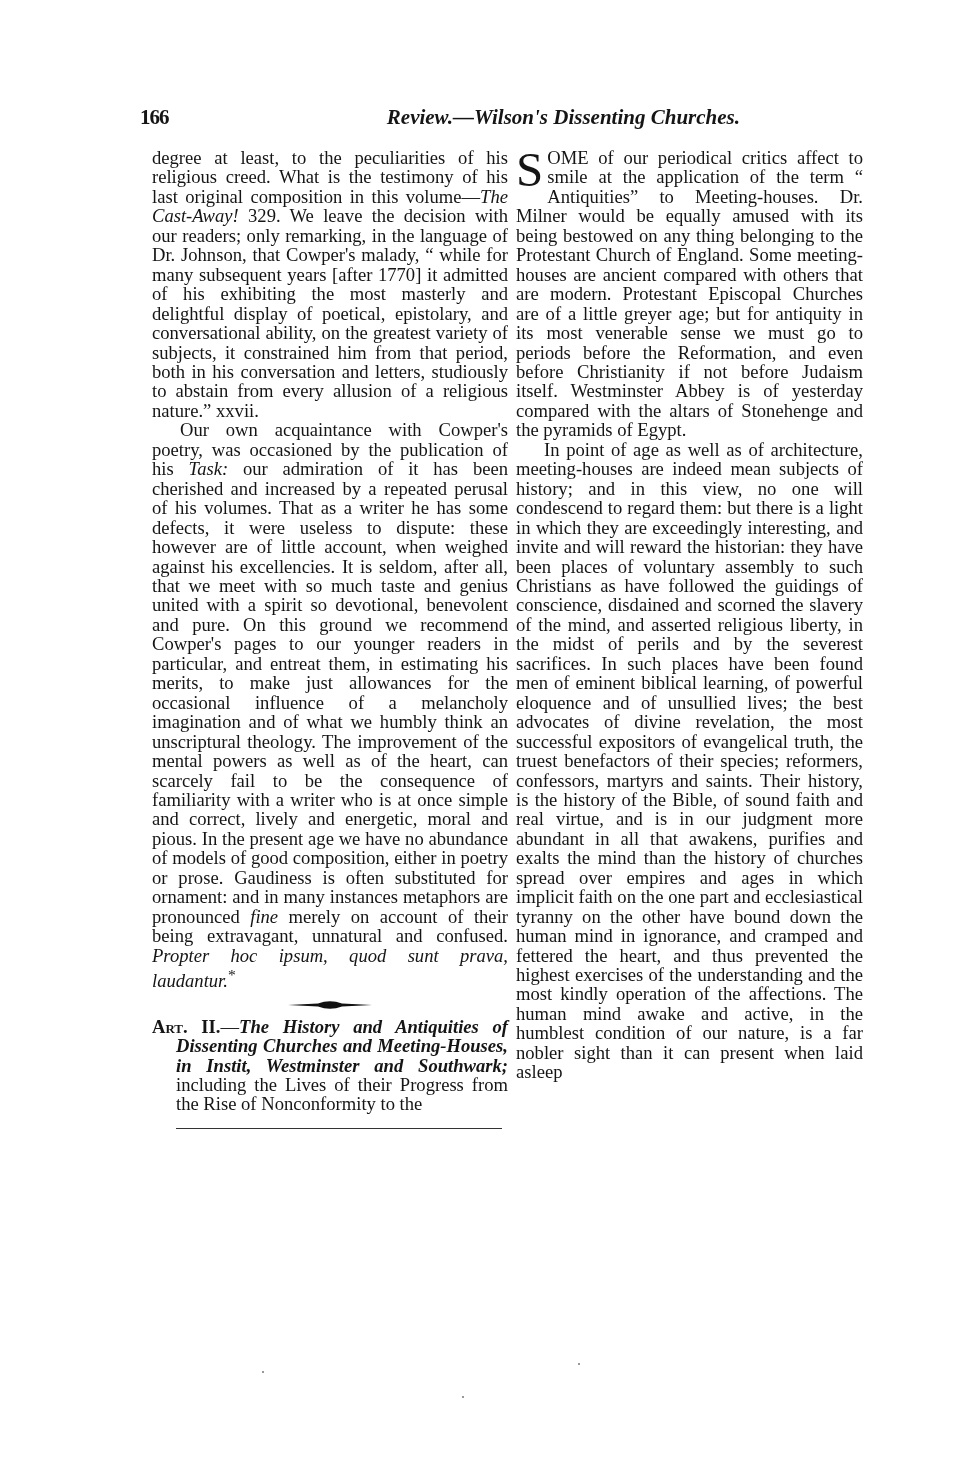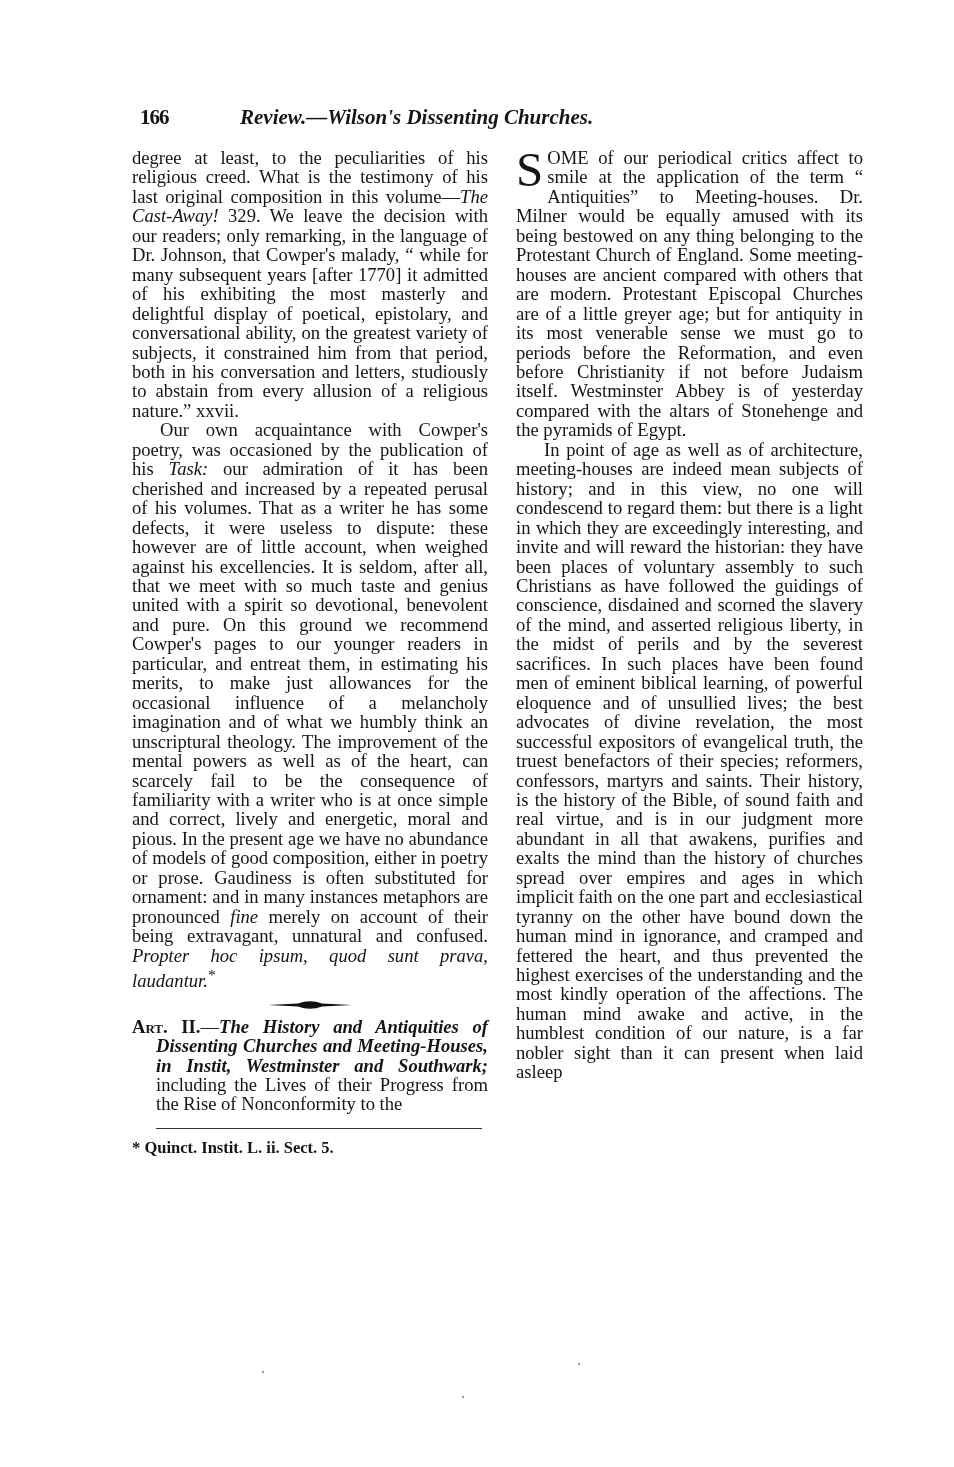--- a/index.html
+++ b/index.html
@@ -2,26 +2,26 @@
 <html><head>
 <meta charset="utf-8">
 <style>
   html, body { margin:0; padding:0; background:#ffffff; }
   body { width:954px; height:1467px; position:relative; overflow:hidden; color:#151515;
          font-family:"DejaVu Serif","Liberation Serif", serif; }
   .page { position:absolute; left:0; top:0; width:954px; height:1262px; }
   .running-head { position:absolute; top:105px; left:140px; width:740px; height:30px; }
   .page-number { position:absolute; left:0; top:0; font-weight:bold; font-size:21px;
                  font-family:"Liberation Serif", serif; letter-spacing:-1px; }
-  .running-title { position:absolute; left:100px; top:0; width:500px; text-align:left;
+  .running-title { position:absolute; left:100px; top:0; width:500px; text-align:right;
                    font-style:italic; font-weight:bold; font-size:21px;
                    font-family:"Liberation Serif", serif; }
   .col { position:absolute; top:148px; font-family:"Liberation Serif", serif;
          font-size:18.6px; line-height:19.45px; text-align:justify; }
-  .col-left { left:132px; width:356px; }
+  .col-left { left:152px; width:356px; }
   .col-right { left:516px; width:347px; }
   .col p { margin:0; }
   .indent { text-indent:28px; }
   .bold { font-weight:bold; }
   .it { font-style:italic; }
   .ornament { display:block; margin:8px auto 6px; width:84px; height:12px; }
   .art-block { margin-top:4px; padding-left:24px; text-indent:-24px; }
   .art-label { font-variant:small-caps; font-weight:bold;margin-top:28px; }
   .art-title { font-style:italic; font-weight:bold; }
   .fn-rule { display:block; width:326px; height:1px; border-top:1.5px solid #333; margin:14px 0 8px 24px; }
@@ -46,21 +46,20 @@
 
     <p class="indent"><span>Our own acquaintance with Cowper's poetry, was occasioned by the publication of his </span><span class="it">Task:</span><span> our admiration of it has been cherished and increased by a repeated perusal of his volumes. That as a writer he has some defects, it were useless to dispute: these however are of little account, when weighed against his excellencies. It is seldom, after all, that we meet with so much taste and genius united with a spirit so devotional, benevolent and pure. On this ground we recommend Cowper's pages to our younger readers in particular, and entreat them, in estimating his merits, to make just allowances for the occasional influence of a melancholy imagination and of what we humbly think an unscriptural theology. The improvement of the mental powers as well as of the heart, can scarcely fail to be the consequence of familiarity with a writer who is at once simple and correct, lively and energetic, moral and pious. In the present age we have no abundance of models of good composition, either in poetry or prose. Gaudiness is often substituted for ornament: and in many instances metaphors are pronounced </span><span class="it">fine</span><span> merely on account of their being extravagant, unnatural and confused. </span><span class="it">Propter hoc ipsum, quod sunt prava, laudantur.</span><sup>*</sup></p>
 
     <svg class="ornament" viewBox="0 0 84 12">
       <path d="M0 6 L30 4.5 Q42 0 54 4.5 L84 6 L54 7.5 Q42 12 30 7.5 Z" fill="#111"></path>
     </svg>
 
     <p class="art-block"><span class="art-label">Art. II.</span><span>—</span><span class="art-title">The History and Antiquities of Dissenting Churches and Meeting-Houses, in Instit, Westminster and Southwark;</span><span> including the Lives of their Progress from the Rise of Nonconformity to the</span></p>
 
     <span class="fn-rule"></span>
-    <p class="footnote">* Quinct. Instit. L. ii. Sect. 5.</p>
   </div>
 
   <div class="col col-right">
 
     <p class="dropcap-para"><span class="dropcap">S</span><span>OME</span><span> of our periodical critics affect to smile at the application of the term “ Antiquities” to Meeting-houses. Dr. Milner would be equally amused with its being bestowed on any thing belonging to the Protestant Church of England. Some meeting-houses are ancient compared with others that are modern. Protestant Episcopal Churches are of a little greyer age; but for antiquity in its most venerable sense we must go to periods before the Reformation, and even before Christianity if not before Judaism itself. Westminster Abbey is of yesterday compared with the altars of Stonehenge and the pyramids of Egypt.</span></p>
 
     <p class="indent">In point of age as well as of architecture, meeting-houses are indeed mean subjects of history; and in this view, no one will condescend to regard them: but there is a light in which they are exceedingly interesting, and invite and will reward the historian: they have been places of voluntary assembly to such Christians as have followed the guidings of conscience, disdained and scorned the slavery of the mind, and asserted religious liberty, in the midst of perils and by the severest sacrifices. In such places have been found men of eminent biblical learning, of powerful eloquence and of unsullied lives; the best advocates of divine revelation, the most successful expositors of evangelical truth, the truest benefactors of their species; reformers, confessors, martyrs and saints. Their history, is the history of the Bible, of sound faith and real virtue, and is in our judgment more abundant in all that awakens, purifies and exalts the mind than the history of churches spread over empires and ages in which implicit faith on the one part and ecclesiastical tyranny on the other have bound down the human mind in ignorance, and cramped and fettered the heart, and thus prevented the highest exercises of the understanding and the most kindly operation of the affections. The human mind awake and active, in the humblest condition of our nature, is a far nobler sight than it can present when laid asleep</p>
   </div>
 
   <span class="speckle" style="left:462px;top:1396px;"></span>

